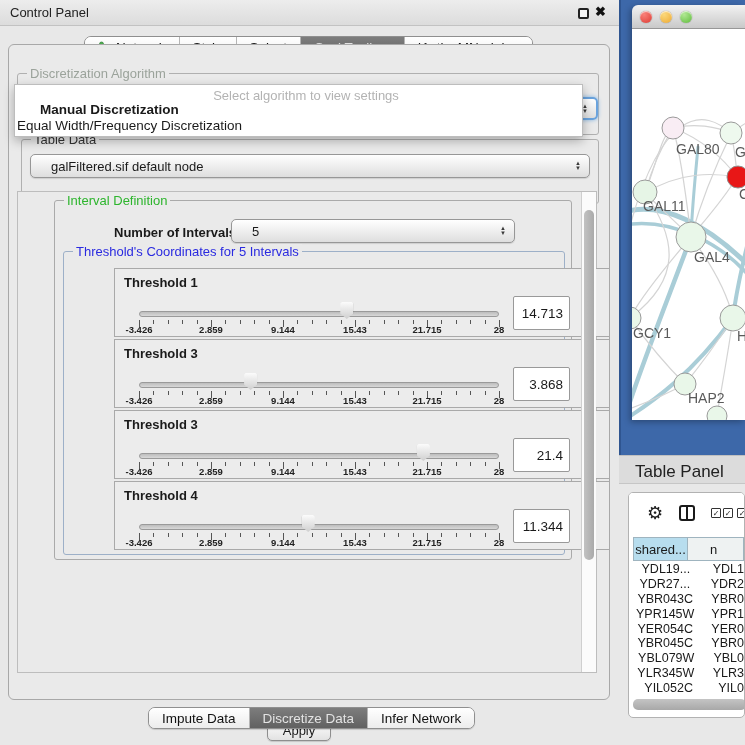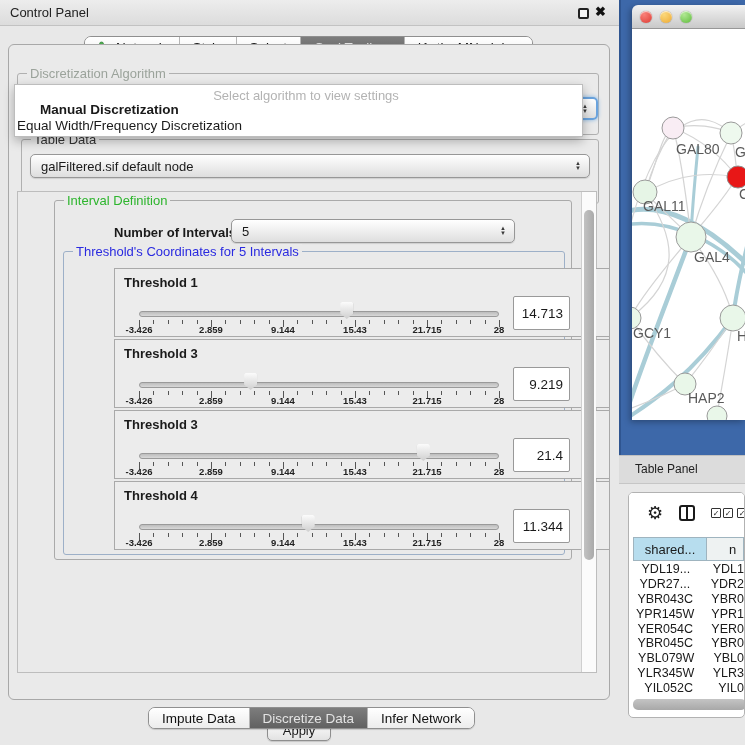--- a/index.html
+++ b/index.html
@@ -25,21 +25,21 @@
 
   .main-panel { left:8px; top:44px; width:602px; height:656px; background:#eaeaea;
     border:1px solid #a8a8a8; border-radius:6px; }
 
   .group { position:absolute; border:1px solid #b0b0b0; border-radius:3px; }
   .group > .gtitle { position:absolute; left:9px; top:-8px; padding:0 3px;
     background:#eaeaea; font-size:13px; }
 
   .combo { position:absolute; border:1px solid #979797; border-radius:5px;
     background:linear-gradient(#ffffff,#dedede); display:flex; align-items:center;
-    padding:0 10px; font-size:13px; box-shadow:0 1px 1px rgba(0,0,0,.12); }
+    padding:0 20px; font-size:13px; box-shadow:0 1px 1px rgba(0,0,0,.12); }
   .spinner { position:absolute; right:8px; top:50%; transform:translateY(-50%);
     display:flex; flex-direction:column; align-items:center; line-height:5px;
     font-size:6px; color:#3a3a3a; }
 
   .scrollpanel { position:absolute; left:16px; top:190px; width:580px; height:482px;
     background:#eaeaea; border:1px solid #bdbdbd; }
   .vscroll { position:absolute; right:0; top:0; width:15px; height:100%;
     background:#fbfbfb; border-left:1px solid #cfcfcf; }
   .vscroll .thumb { position:absolute; left:2px; width:10px; border-radius:5px;
     background:linear-gradient(90deg,#c2c2c2,#aaaaaa); }
@@ -91,21 +91,21 @@
   .mactitle { position:absolute; left:0; top:0; width:100%; height:24px;
     border-radius:6px 0 0 0; background:linear-gradient(#f2f2f2,#c9c9c9);
     border-bottom:1px solid #979797; }
   .light { position:absolute; top:6px; width:12px; height:12px; border-radius:50%;
     box-shadow:inset 0 1px 1px rgba(255,255,255,.7), 0 0 1px rgba(0,0,0,.6); }
   .netcanvas { position:absolute; left:0; top:24px; width:113px; height:391px;
     background:#fff; overflow:hidden; }
 
   .tablepanel-bar { left:619px; top:455px; width:126px; height:29px; background:#dcdcdc;
     border-top:1px solid #c0c0c0; border-bottom:1px solid #c6c6c6; }
-  .tablepanel-bar span { position:absolute; left:16px; top:6px; font-size:12px; color:#222; }
+  .tablepanel-bar span { position:absolute; left:16px; top:6px; font-size:17px; color:#222; }
 
   .tblcard { left:628px; top:492px; width:117px; height:226px; background:#fff;
     border:1px solid #b2b2b2; border-radius:5px; overflow:hidden; }
   .tb-toolbar { position:absolute; left:0; top:0; width:100%; height:42px; background:#fff; }
   .gear { position:absolute; left:18px; top:9px; font-size:18px; color:#1f1f1f; }
   .split-icon { position:absolute; left:50px; top:12px; width:16px; height:16px;
     border:2px solid #1a1a1a; border-radius:3px; }
   .split-icon::after { content:""; position:absolute; left:50%; top:0; width:2px;
     height:100%; background:#1a1a1a; transform:translateX(-50%); }
   .chk { position:absolute; top:15px; width:10px; height:10px; border:1.5px solid #333;
@@ -257,21 +257,21 @@
               <div class="tick" style="left: 297.6px; top: 51px; height: 4px;"></div>
               <div class="tick" style="left: 312px; top: 51px; height: 7px;"></div>
               <span class="ticklab" style="left: 312px;">21.715</span>
               <div class="tick" style="left: 326.4px; top: 51px; height: 4px;"></div>
               <div class="tick" style="left: 340.8px; top: 51px; height: 4px;"></div>
               <div class="tick" style="left: 355.2px; top: 51px; height: 4px;"></div>
               <div class="tick" style="left: 369.6px; top: 51px; height: 4px;"></div>
               <div class="tick" style="left: 384px; top: 51px; height: 7px;"></div>
               <span class="ticklab" style="left: 384px;">28</span>
               <div class="thumb-sl" style="left: 129.099px;"></div>
-              <div class="valbox">9.219</div>
+              <div class="valbox">3.868</div>
             </div>
             <div class="thr-box" style="top: 158px;">
               <div class="thr-label">Threshold 3</div>
               <div class="track"></div>
               <div class="tick" style="left: 24px; top: 51px; height: 7px;"></div>
               <span class="ticklab" style="left: 24px;">-3.426</span>
               <div class="tick" style="left: 38.4px; top: 51px; height: 4px;"></div>
               <div class="tick" style="left: 52.8px; top: 51px; height: 4px;"></div>
               <div class="tick" style="left: 67.2px; top: 51px; height: 4px;"></div>
               <div class="tick" style="left: 81.6px; top: 51px; height: 4px;"></div>
@@ -446,21 +446,21 @@
 
 <div class="abs tblcard">
   <div class="tb-toolbar">
     <span class="gear">⚙</span>
     <span class="split-icon"></span>
     <span class="chk" style="left:82px;">✓</span>
     <span class="chk" style="left:94px;">✓</span>
     <span class="chk" style="left:108px;">✓</span>
   </div>
   <div class="tb-header">
-    <div class="th-cell" style="width:74px; background:#b7ddee;">shared...</div>
+    <div class="th-cell" style="width:55px; background:#b7ddee;">shared...</div>
     <div class="th-cell" style="flex:1; background:#eef2f2; border-left:none; justify-content:flex-start; padding-left:22px;">n</div>
   </div>
   <div class="tb-rows" id="tbl-rows">
       <div class="tb-row">
         <div class="td1">YDL19...</div>
         <div class="td2">YDL1</div>
       </div>
       <div class="tb-row">
         <div class="td1">YDR27...</div>
         <div class="td2">YDR2</div>

